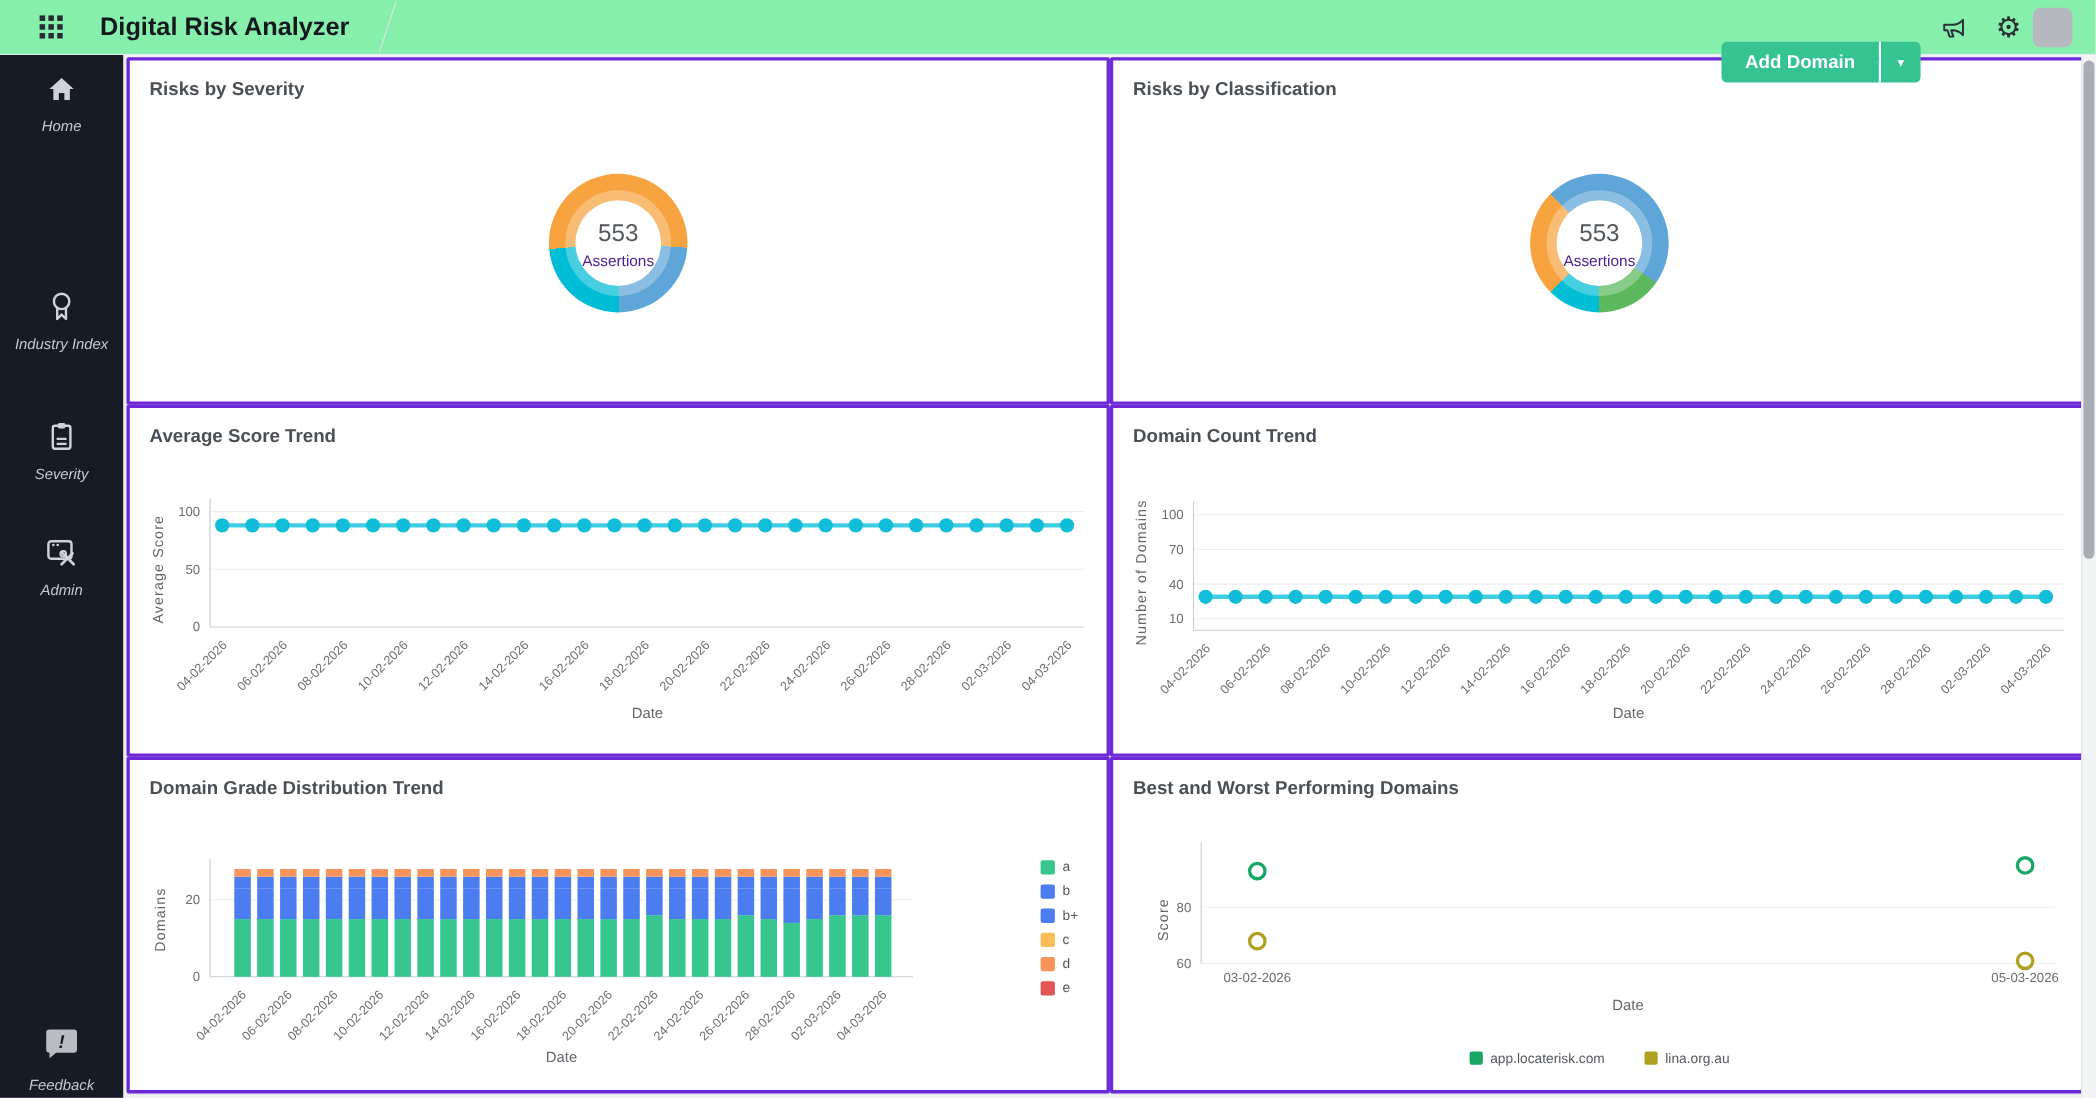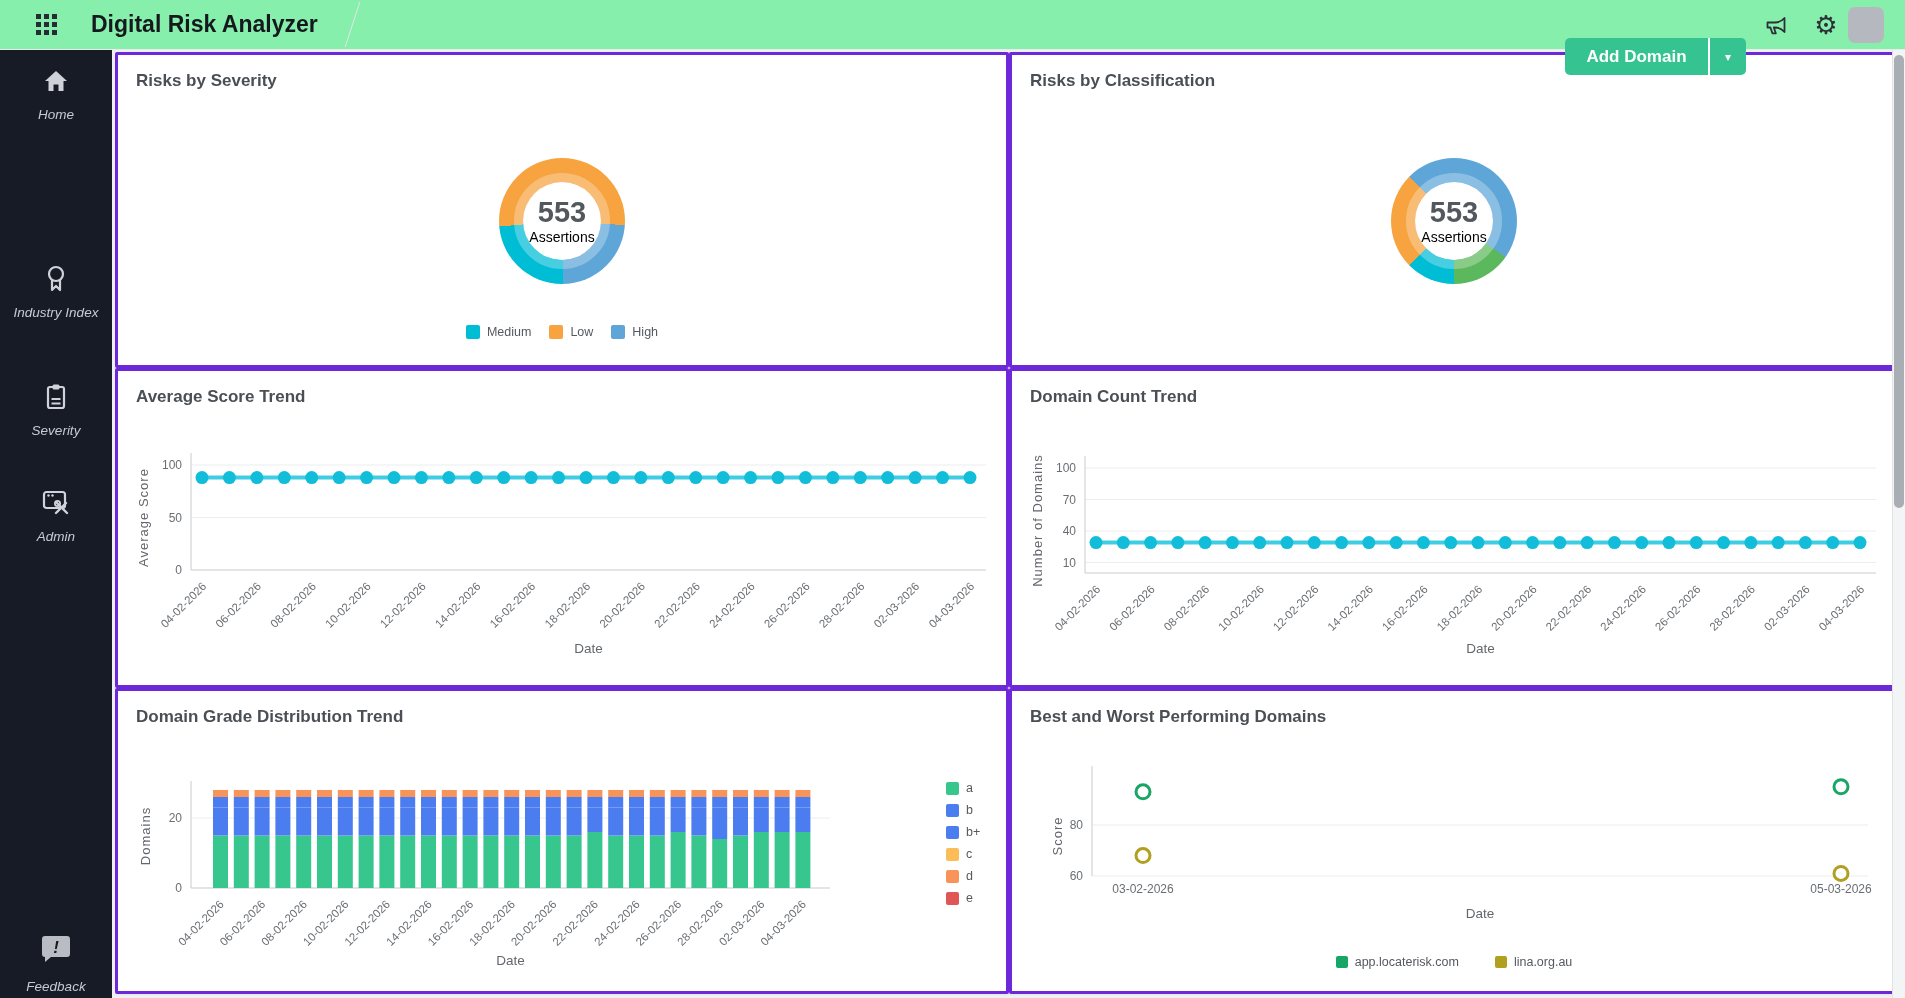--- a/index.html
+++ b/index.html
@@ -27,22 +27,22 @@
   .side-item .icn{height:36px;display:flex;align-items:center;justify-content:center;}
   .side-item .lbl{font-size:13.5px;margin-top:7px;line-height:18px;padding:0 6px;}
   .side-item.active{background:#242a39;border-left:4px solid #2ecc8f;width:108px;padding-top:18px;color:#2ecc8f;}
   
   .card{position:absolute;background:#fff;border:3px solid #6d28d9;border-radius:2px;box-shadow:0 1px 2px rgba(0,0,0,.04);}
   .card-title{position:absolute;left:18px;top:16px;margin:0;font-size:17px;font-weight:bold;color:#4a4f55;}
   
   .donut{position:absolute;left:50%;top:103px;margin-left:-63px;width:126px;height:126px;border-radius:50%;}
   .donut-glow{position:absolute;left:15px;top:15px;right:15px;bottom:15px;border-radius:50%;border:9px solid rgba(255,255,255,.28);}
   .donut-hole{position:absolute;left:24px;top:24px;right:24px;bottom:24px;border-radius:50%;background:#fff;display:flex;flex-direction:column;align-items:center;justify-content:center;}
-  .donut-value{font-size:29px;font-weight:bold;color:#53585e;line-height:30px;}
-  .donut-sub{font-size:14px;color:#000000;margin-top:2px;}
+  .donut-value{font-size:22px;font-weight:normal;color:#53585e;line-height:30px;}
+  .donut-sub{font-size:14px;color:#4c1d95;margin-top:2px;}
   .legend-row{position:absolute;left:0;right:0;bottom:26px;display:flex;justify-content:center;gap:18px;}
   .leg-item{display:flex;align-items:center;gap:7px;font-size:12.5px;color:#55595e;cursor:pointer;white-space:nowrap;}
   .leg-item i{width:14px;height:14px;border-radius:2px;display:inline-block;}
   
   .chart-box{position:absolute;left:0;width:100%;}
   .bar-legend{position:absolute;left:828px;top:90px;}
   .bar-legend .leg-item{margin-bottom:8px;}
   .bar-legend .leg-item i{width:13px;height:13px;}
   .scatter-legend{position:absolute;left:0;right:0;top:264px;display:flex;justify-content:center;gap:36px;}
   .scatter-legend .leg-item i{width:12px;height:12px;}
@@ -141,34 +141,20 @@
 
 <section class="card" style="left:115px;top:52px;width:888px;height:310px">
   <h2 class="card-title">Risks by Severity</h2>
   <div class="donut" id="donut-severity" style="background: conic-gradient(from -95deg, rgb(247, 163, 63) 0deg, rgb(247, 163, 63) 188.8deg, rgb(95, 166, 216) 188.8deg, rgb(95, 166, 216) 274.1deg, rgb(0, 189, 214) 274.1deg, rgb(0, 189, 214) 360deg);">
     <div class="donut-glow"></div>
     <div class="donut-hole">
       <div class="donut-value">553</div>
       <div class="donut-sub">Assertions</div>
     </div>
   </div>
-  <div class="legend-row" id="legend-severity">
-      <div class="leg-item">
-        <i style="background: rgb(0, 189, 214);"></i>
-        <span>Medium</span>
-      </div>
-      <div class="leg-item">
-        <i style="background: rgb(247, 163, 63);"></i>
-        <span>Low</span>
-      </div>
-      <div class="leg-item">
-        <i style="background: rgb(95, 166, 216);"></i>
-        <span>High</span>
-      </div>
-    </div>
 </section>
 
 <section class="card" style="left:1009px;top:52px;width:884px;height:310px">
   <h2 class="card-title">Risks by Classification</h2>
   <div class="donut" id="donut-classification" style="background: conic-gradient(from -45deg, rgb(95, 166, 216) 0deg, rgb(95, 166, 216) 169.9deg, rgb(92, 184, 92) 169.9deg, rgb(92, 184, 92) 225.2deg, rgb(0, 189, 214) 225.2deg, rgb(0, 189, 214) 270.2deg, rgb(247, 163, 63) 270.2deg, rgb(247, 163, 63) 360deg);">
     <div class="donut-glow"></div>
     <div class="donut-hole">
       <div class="donut-value">553</div>
       <div class="donut-sub">Assertions</div>
     </div>

